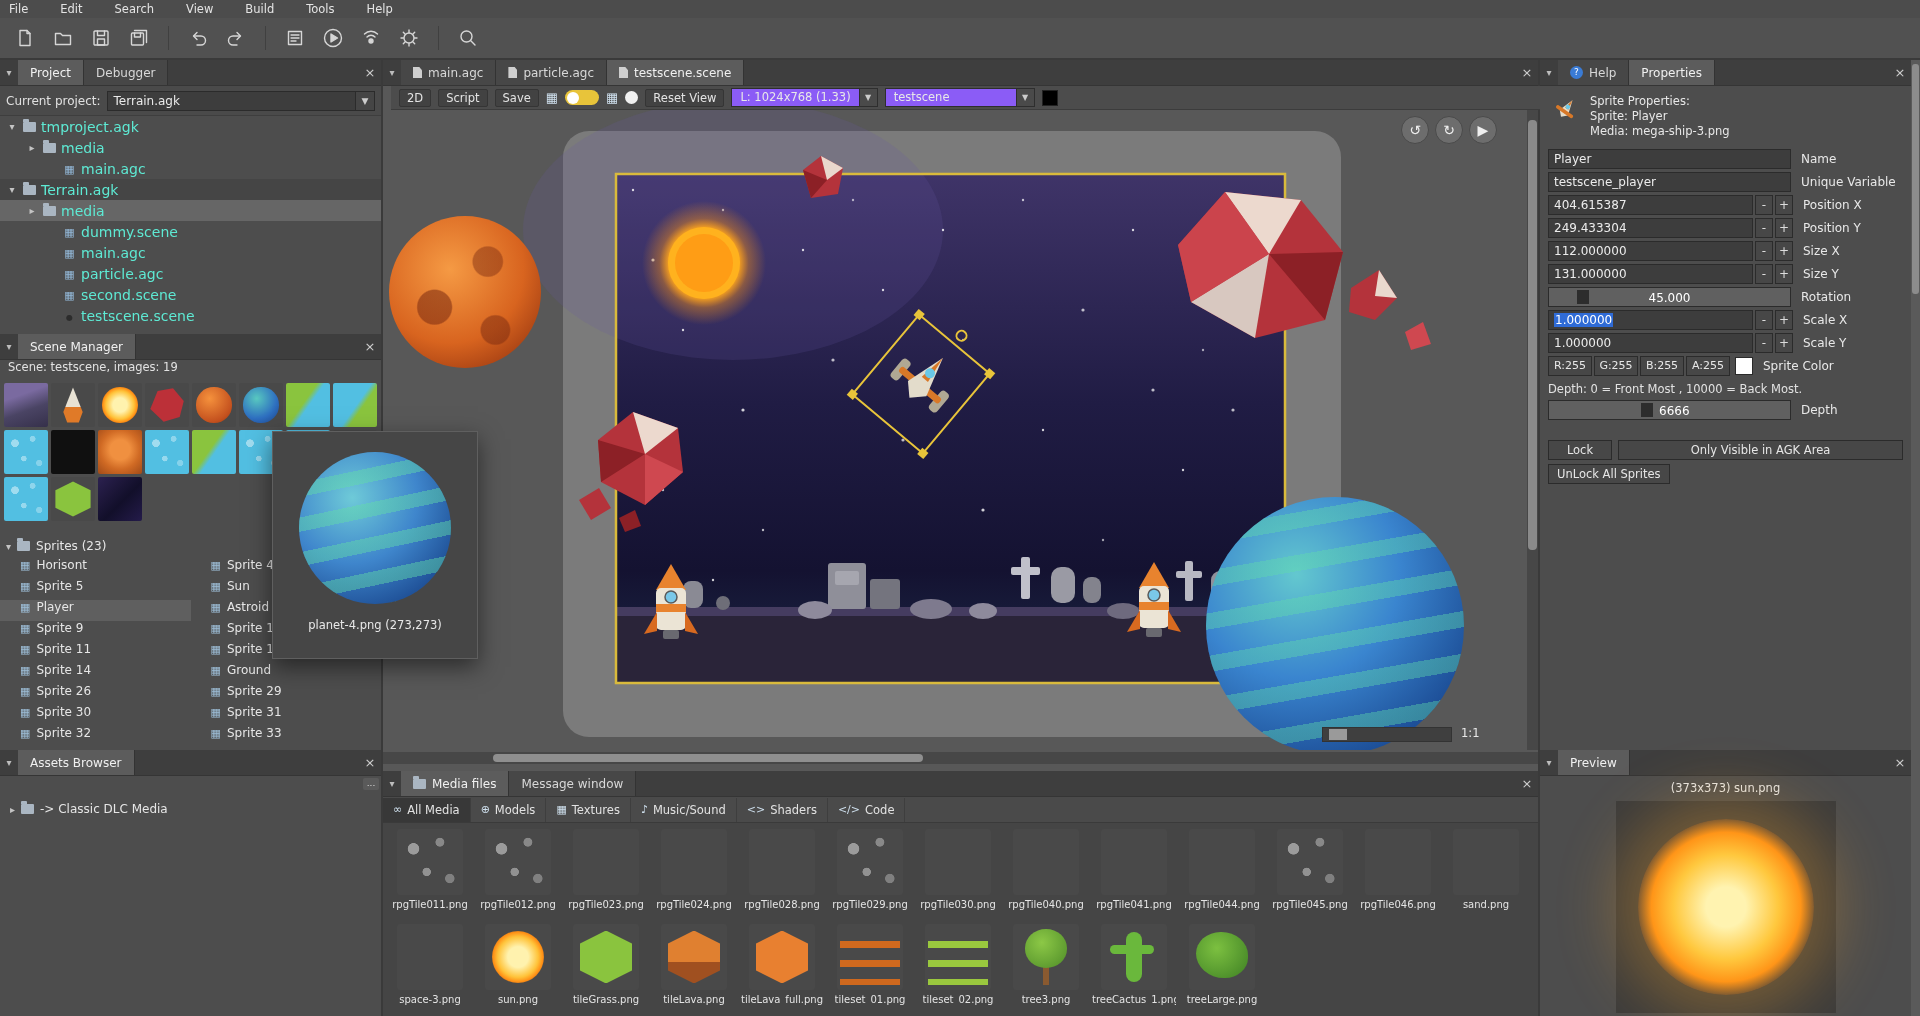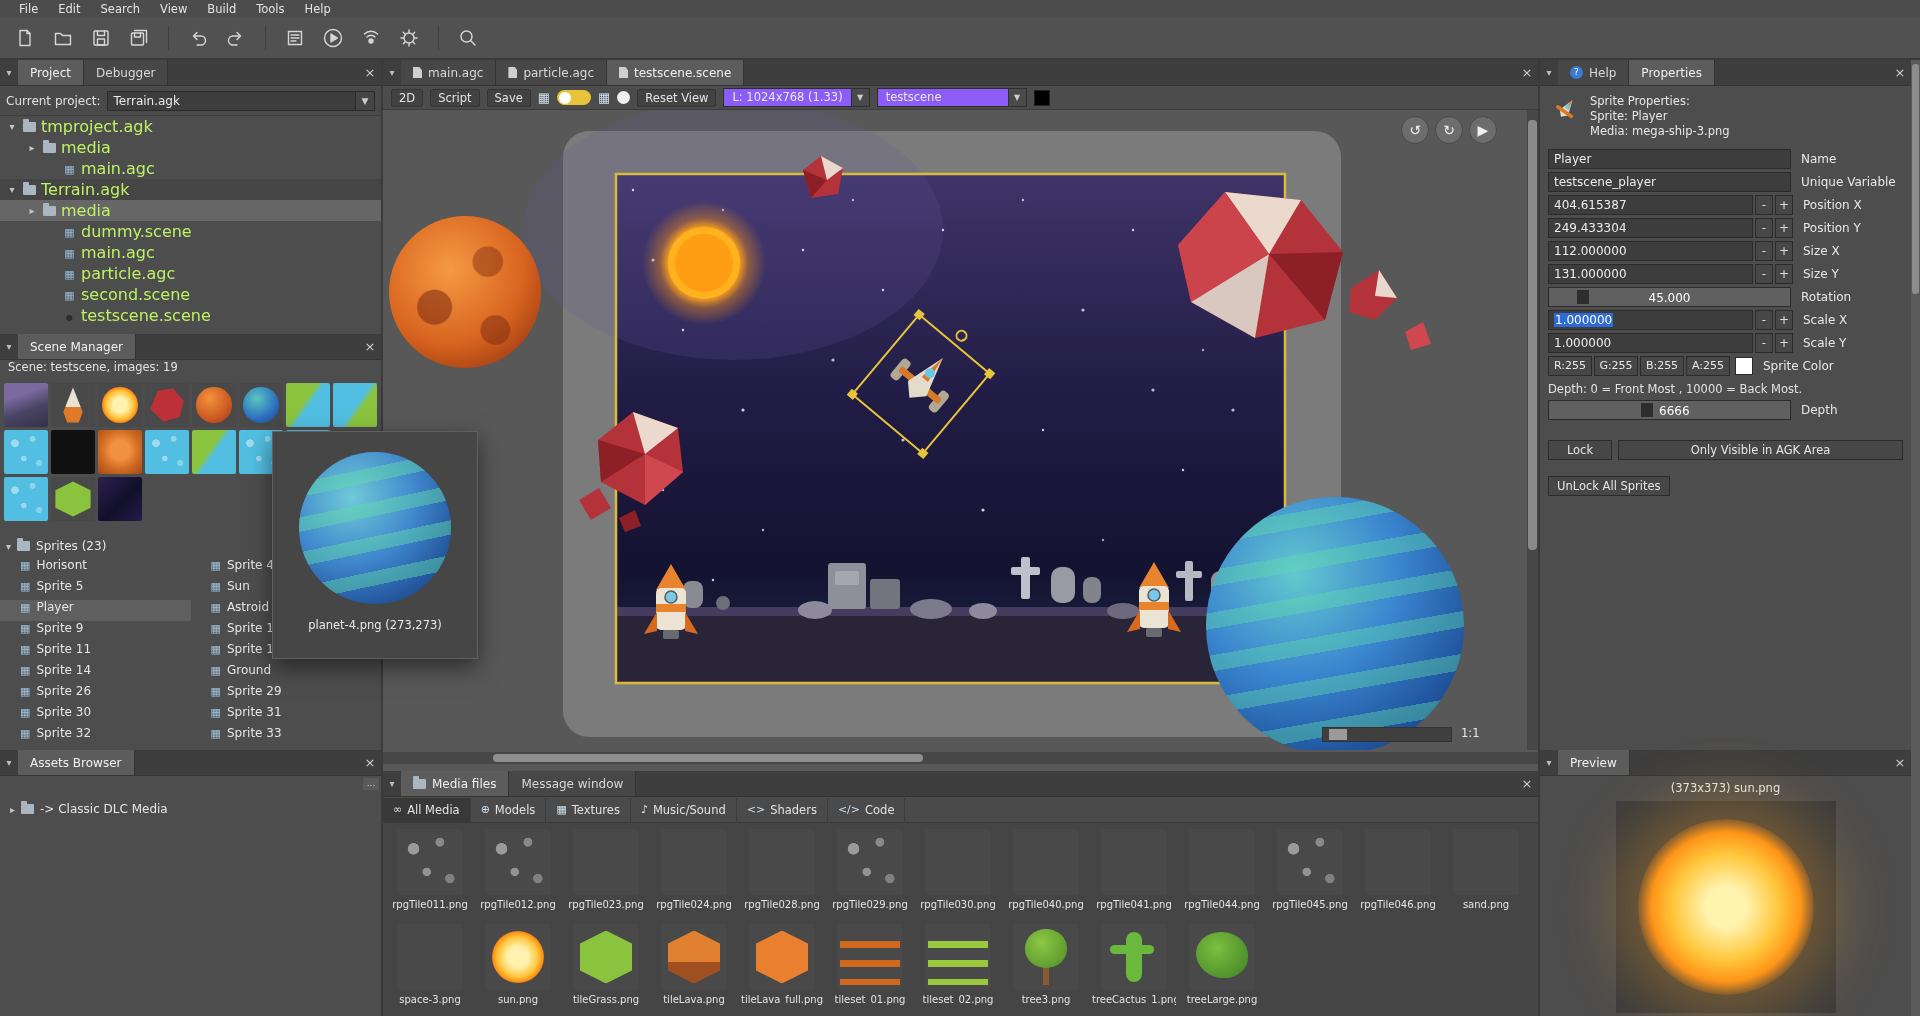--- a/index.html
+++ b/index.html
@@ -1,21 +1,21 @@
 <!DOCTYPE html>
 <html><head>
 <meta charset="utf-8">
 <style>
   *{box-sizing:border-box;margin:0;padding:0}
   html,body{background:#2e2e2e}
   #app{position:relative;width:1920px;height:1016px;background:#3a3a3a;overflow:hidden;
        font-family:"DejaVu Sans","Liberation Sans",sans-serif;font-size:12px;color:#dcdcdc;}
 
   
-  #menubar{position:absolute;left:0;top:0;width:1920px;height:18px;background:#4c4c4c;display:flex;align-items:flex-start;padding-left:10px;gap:2px}
+  #menubar{position:absolute;left:0;top:0;width:1920px;height:18px;background:#4c4c4c;display:flex;align-items:flex-start;gap:14px}
   .menu-item{padding:0 9px;font-size:11.5px;line-height:18px;color:#e4e4e4;cursor:default}
   #toolbar{position:absolute;left:0;top:18px;width:1920px;height:42px;background:#515151;border-bottom:2px solid #3a3a3a;display:flex;align-items:center;padding-left:10px;gap:8px}
   .tbtn{width:30px;height:30px;display:flex;align-items:center;justify-content:center;border-radius:3px}
   .tbtn svg{stroke:#d6d6d6;fill:none;stroke-width:1.4;stroke-linecap:round;stroke-linejoin:round}
   .tsep{width:1px;height:24px;background:#404040;margin:0 6px}
 
   
   .panel-tabs{height:26px;background:#3e3e3e;display:flex;align-items:stretch;border-bottom:1px solid #353535}
   .collapse{width:18px;text-align:center;line-height:26px;font-size:10px;color:#bdbdbd}
   .ptab{display:flex;align-items:center;gap:6px;padding:0 12px;font-size:12px;color:#d8d8d8;background:#474747;border-right:1px solid #333}
@@ -30,21 +30,21 @@
   #curproj{position:absolute;left:0;top:26px;width:381px;height:30px;background:#4a4a4a;display:flex;align-items:center;padding:0 6px;gap:6px;border-bottom:1px solid #3e3e3e}
   #curproj .lbl{font-size:12px;color:#e0e0e0;white-space:nowrap}
   .combo{flex:1;display:flex;height:20px}
   .combo .cval{flex:1;background:#3d3d3d;border:1px solid #2b2b2b;border-right:none;line-height:18px;padding:0 6px;font-size:12px;color:#eaeaea}
   .combo .carr{width:20px;background:#454545;border:1px solid #2b2b2b;text-align:center;line-height:18px;font-size:9px;color:#ccc}
 
   #tree{position:absolute;left:0;top:56px;width:381px;height:218px;overflow:hidden}
   .trow{display:flex;align-items:center;height:21px;gap:4px;padding-left:6px}
   .trow .arr{width:12px;text-align:center;font-size:10px;color:#c4c4c4}
   .trow .ti{width:15px;display:flex;justify-content:center;align-items:center}
-  .trow .tl{font-size:16px;color:#bef264;white-space:nowrap}
+  .trow .tl{font-size:14px;color:#5eead4;white-space:nowrap}
   .trow.lvl1{padding-left:26px}
   .trow.lvl2{padding-left:46px}
   .trow.current{background:#454545}
   .trow.selected{background:#666}
   .ic-grid::before{content:"▦";color:#93b8d8;font-size:11px}
   .ic-dot::before{content:"●";color:#2c2c2c;font-size:8px}
   .ic-folder{width:13px;height:10px;background:#aab6c2;border-radius:1px;position:relative}
   .ic-folder::before{content:"";position:absolute;top:-3px;left:0;width:6px;height:3px;background:#aab6c2;border-radius:1px 1px 0 0}
 
   #sm-header{position:absolute;left:0;top:274px;width:381px}
@@ -69,21 +69,21 @@
   
   #tooltip{position:absolute;left:272px;top:371px;width:206px;height:228px;background:#464646;border:1px solid #5f5f5f;box-shadow:0 8px 22px rgba(0,0,0,.5);z-index:60}
   .tt-planet{width:152px;height:152px;border-radius:50%;margin:20px auto 14px;position:relative;overflow:hidden;
     background:radial-gradient(circle at 35% 30%,#6ecad8 0%,#3f86cc 45%,#1e4f96 80%,#123a70)}
   .tt-planet::after{content:"";position:absolute;inset:0;background:repeating-linear-gradient(-12deg,rgba(98,220,168,.45) 0 14px,transparent 14px 34px)}
   #tooltip .cap{text-align:center;font-size:11.5px;color:#e8e8e8}
 
   
   #center{position:absolute;left:383px;top:60px;width:1155px;height:956px;background:#585858}
   #doc-tabs{position:absolute;left:0;top:0;width:1155px}
-  #editor-toolbar{position:absolute;left:0;top:26px;width:1155px;height:24px;background:#4c4c4c;display:flex;align-items:center;gap:7px;padding-left:8px;border-bottom:1px solid #3c3c3c}
+  #editor-toolbar{position:absolute;left:8px;top:26px;width:1155px;height:24px;background:#4c4c4c;display:flex;align-items:center;gap:7px;padding-left:8px;border-bottom:1px solid #3c3c3c}
   .etxt{padding:1px 7px;background:#424242;border:1px solid #353535;border-radius:2px;font-size:11.5px;color:#e4e4e4}
   .egrid{color:#cfe0ee;font-size:13px;line-height:16px}
   .etoggle{width:34px;height:15px;border-radius:8px;background:#e8c43a;position:relative}
   .etoggle::after{content:"";position:absolute;left:2px;top:1.5px;width:12px;height:12px;border-radius:50%;background:#fff}
   .ecircle{width:13px;height:13px;border-radius:50%;background:#f0f0f0}
   .eres{display:flex;height:19px}
   .eres .cval{background:#8b5cf6;border:1px solid #2e2e2e;padding:0 8px;line-height:17px;font-size:11.5px;color:#e8e8e8}
   .eres .carr{width:18px;background:#4a4a4a;border:1px solid #2e2e2e;border-left:none;text-align:center;line-height:17px;font-size:8px;color:#ccc}
   .eswatch{width:16px;height:16px;background:#000;border:1px solid #222}
 
@@ -1014,21 +1014,21 @@
           <div class="knob" style="left:92px"></div>
           <div class="sval" style="left:110px">6666</div>
         </div>
         <span class="plabel">Depth</span>
       </div>
 
       <div class="prow" style="margin-top:20px">
         <div class="pbtn" style="width:64px">Lock</div>
         <div class="pbtn" style="flex:1;margin-left:4px">Only Visible in AGK Area</div>
       </div>
-      <div class="prow" style="margin-top:16px">
+      <div class="prow" style="margin-top:4px">
         <div class="pbtn">UnLock All Sprites</div>
       </div>
     </div>
 
     <div id="pv-header" class="panel-tabs">
       <div class="collapse">▾</div>
       <div class="ptab active">
           <span>Preview</span>
         </div>
       <div class="xbtn">×</div>

